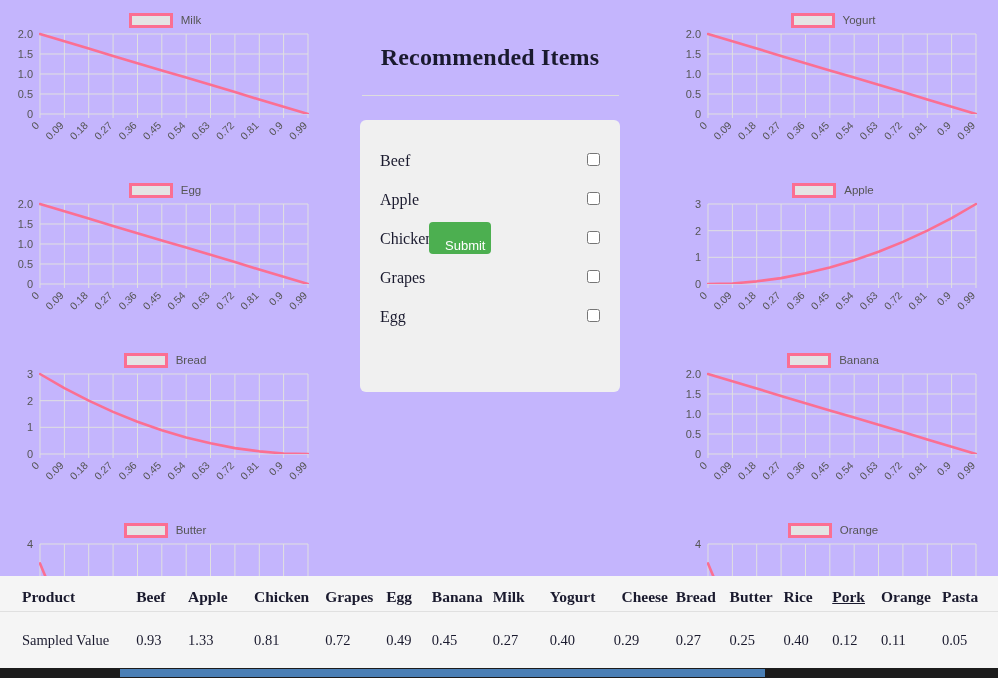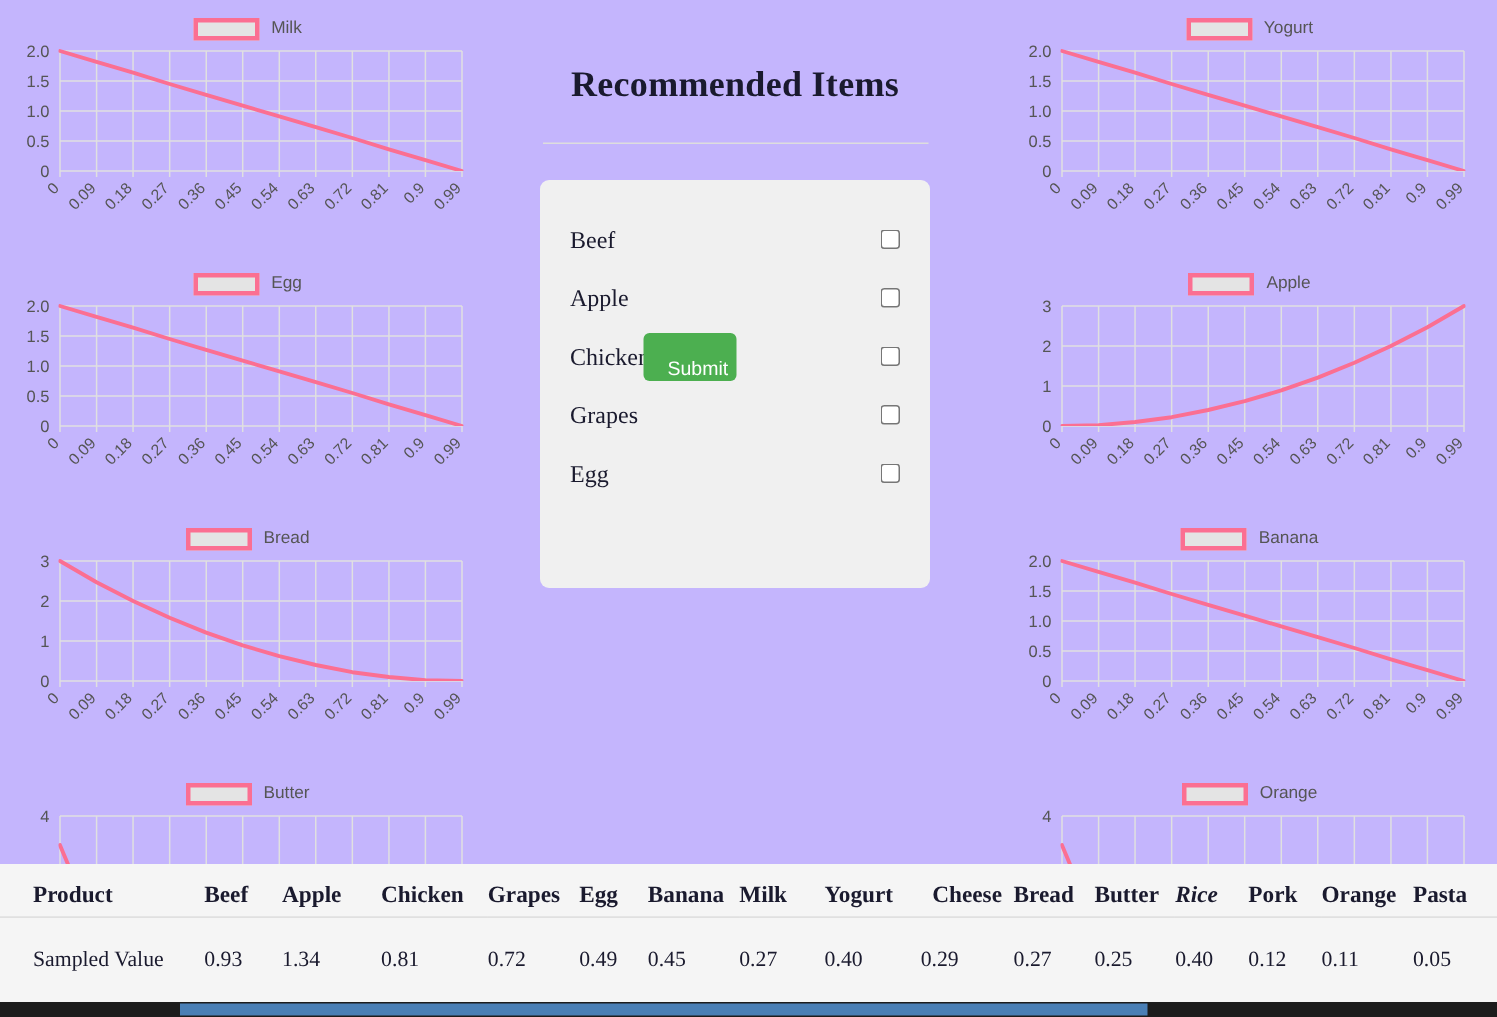--- a/index.html
+++ b/index.html
@@ -553,31 +553,31 @@
             <th style="width: 65px;">Apple</th>
             <th style="width: 70px;">Chicken</th>
             <th style="width: 60px;">Grapes</th>
             <th style="width: 45px;">Egg</th>
             <th style="width: 60px;">Banana</th>
             <th style="width: 56px;">Milk</th>
             <th style="width: 63px;">Yogurt</th>
             <th style="width: 61px; text-align: center;">Cheese</th>
             <th style="width: 53px;">Bread</th>
             <th style="width: 53px;">Butter</th>
-            <th style="width: 48px; font-style: italic;">Rice</th>
-            <th style="width: 48px;">Pork</th>
+            <th style="width: 48px;">Rice</th>
+            <th style="width: 48px; text-decoration: underline;">Pork</th>
             <th style="width: 60px;">Orange</th>
             <th style="width: 55px;">Pasta</th>
           </tr>
       </thead>
       <tbody id="tbody-el">
           <tr>
             <td class="col-product" style="line-height: 1.25;">Sampled Value</td>
             <td>0.93</td>
-            <td>1.34</td>
+            <td>1.33</td>
             <td>0.81</td>
             <td>0.72</td>
             <td>0.49</td>
             <td>0.45</td>
             <td>0.27</td>
             <td>0.40</td>
             <td>0.29</td>
             <td>0.27</td>
             <td>0.25</td>
             <td>0.40</td>

